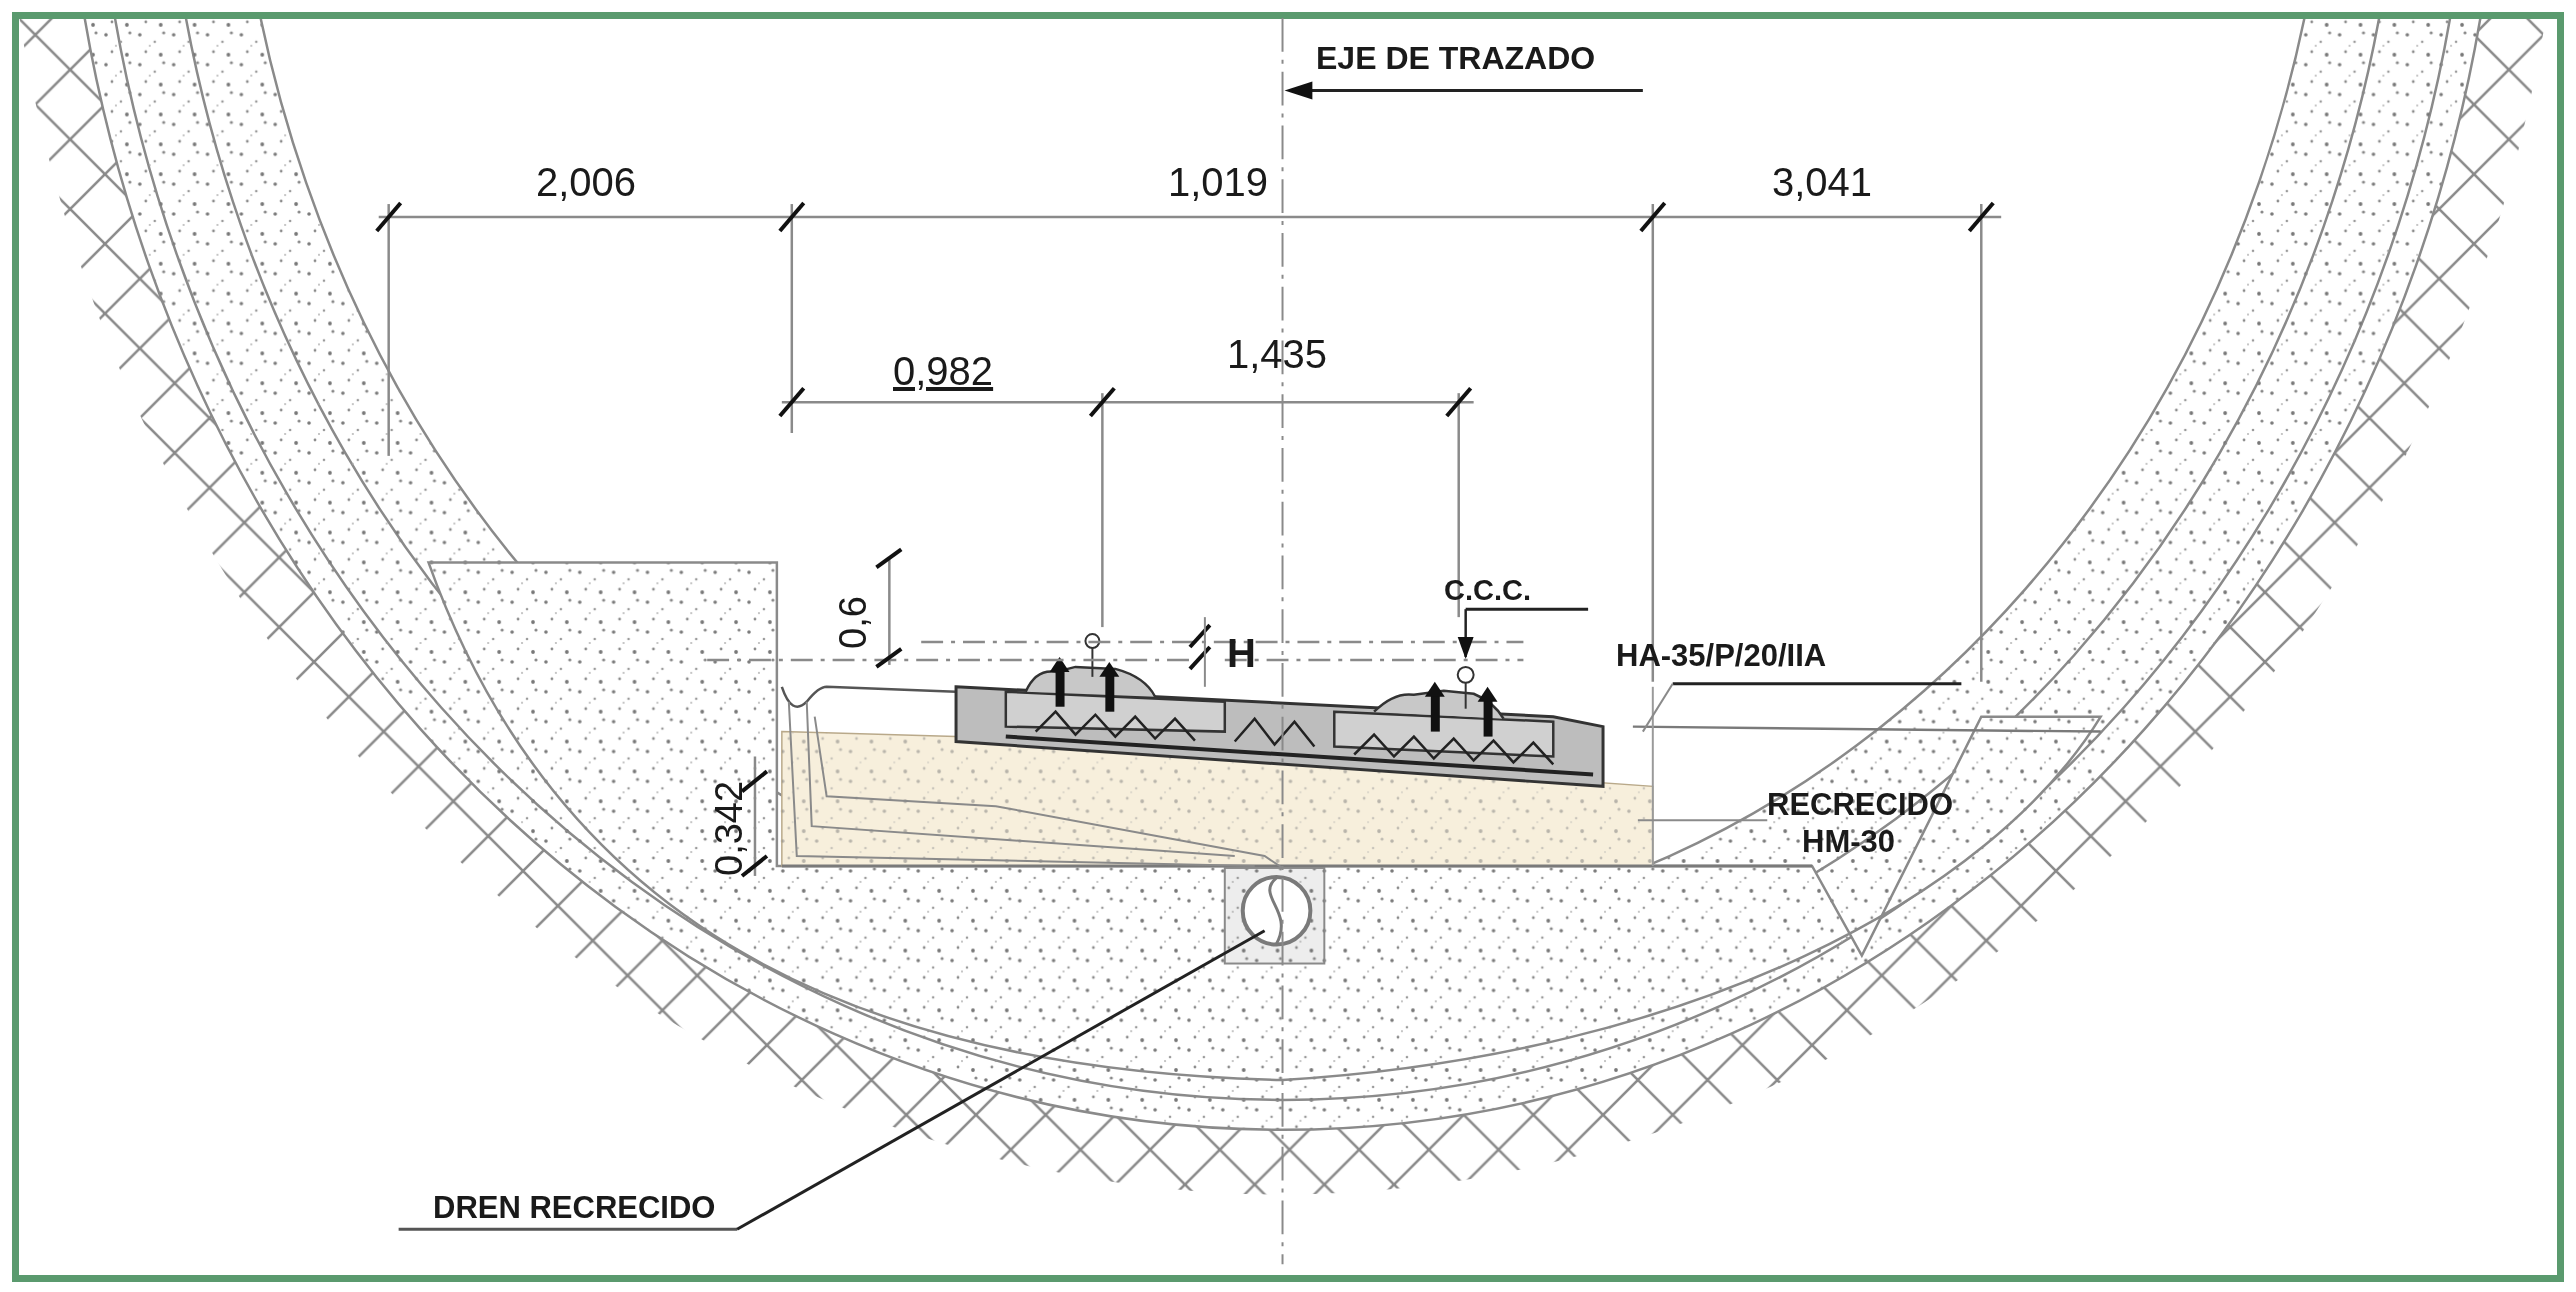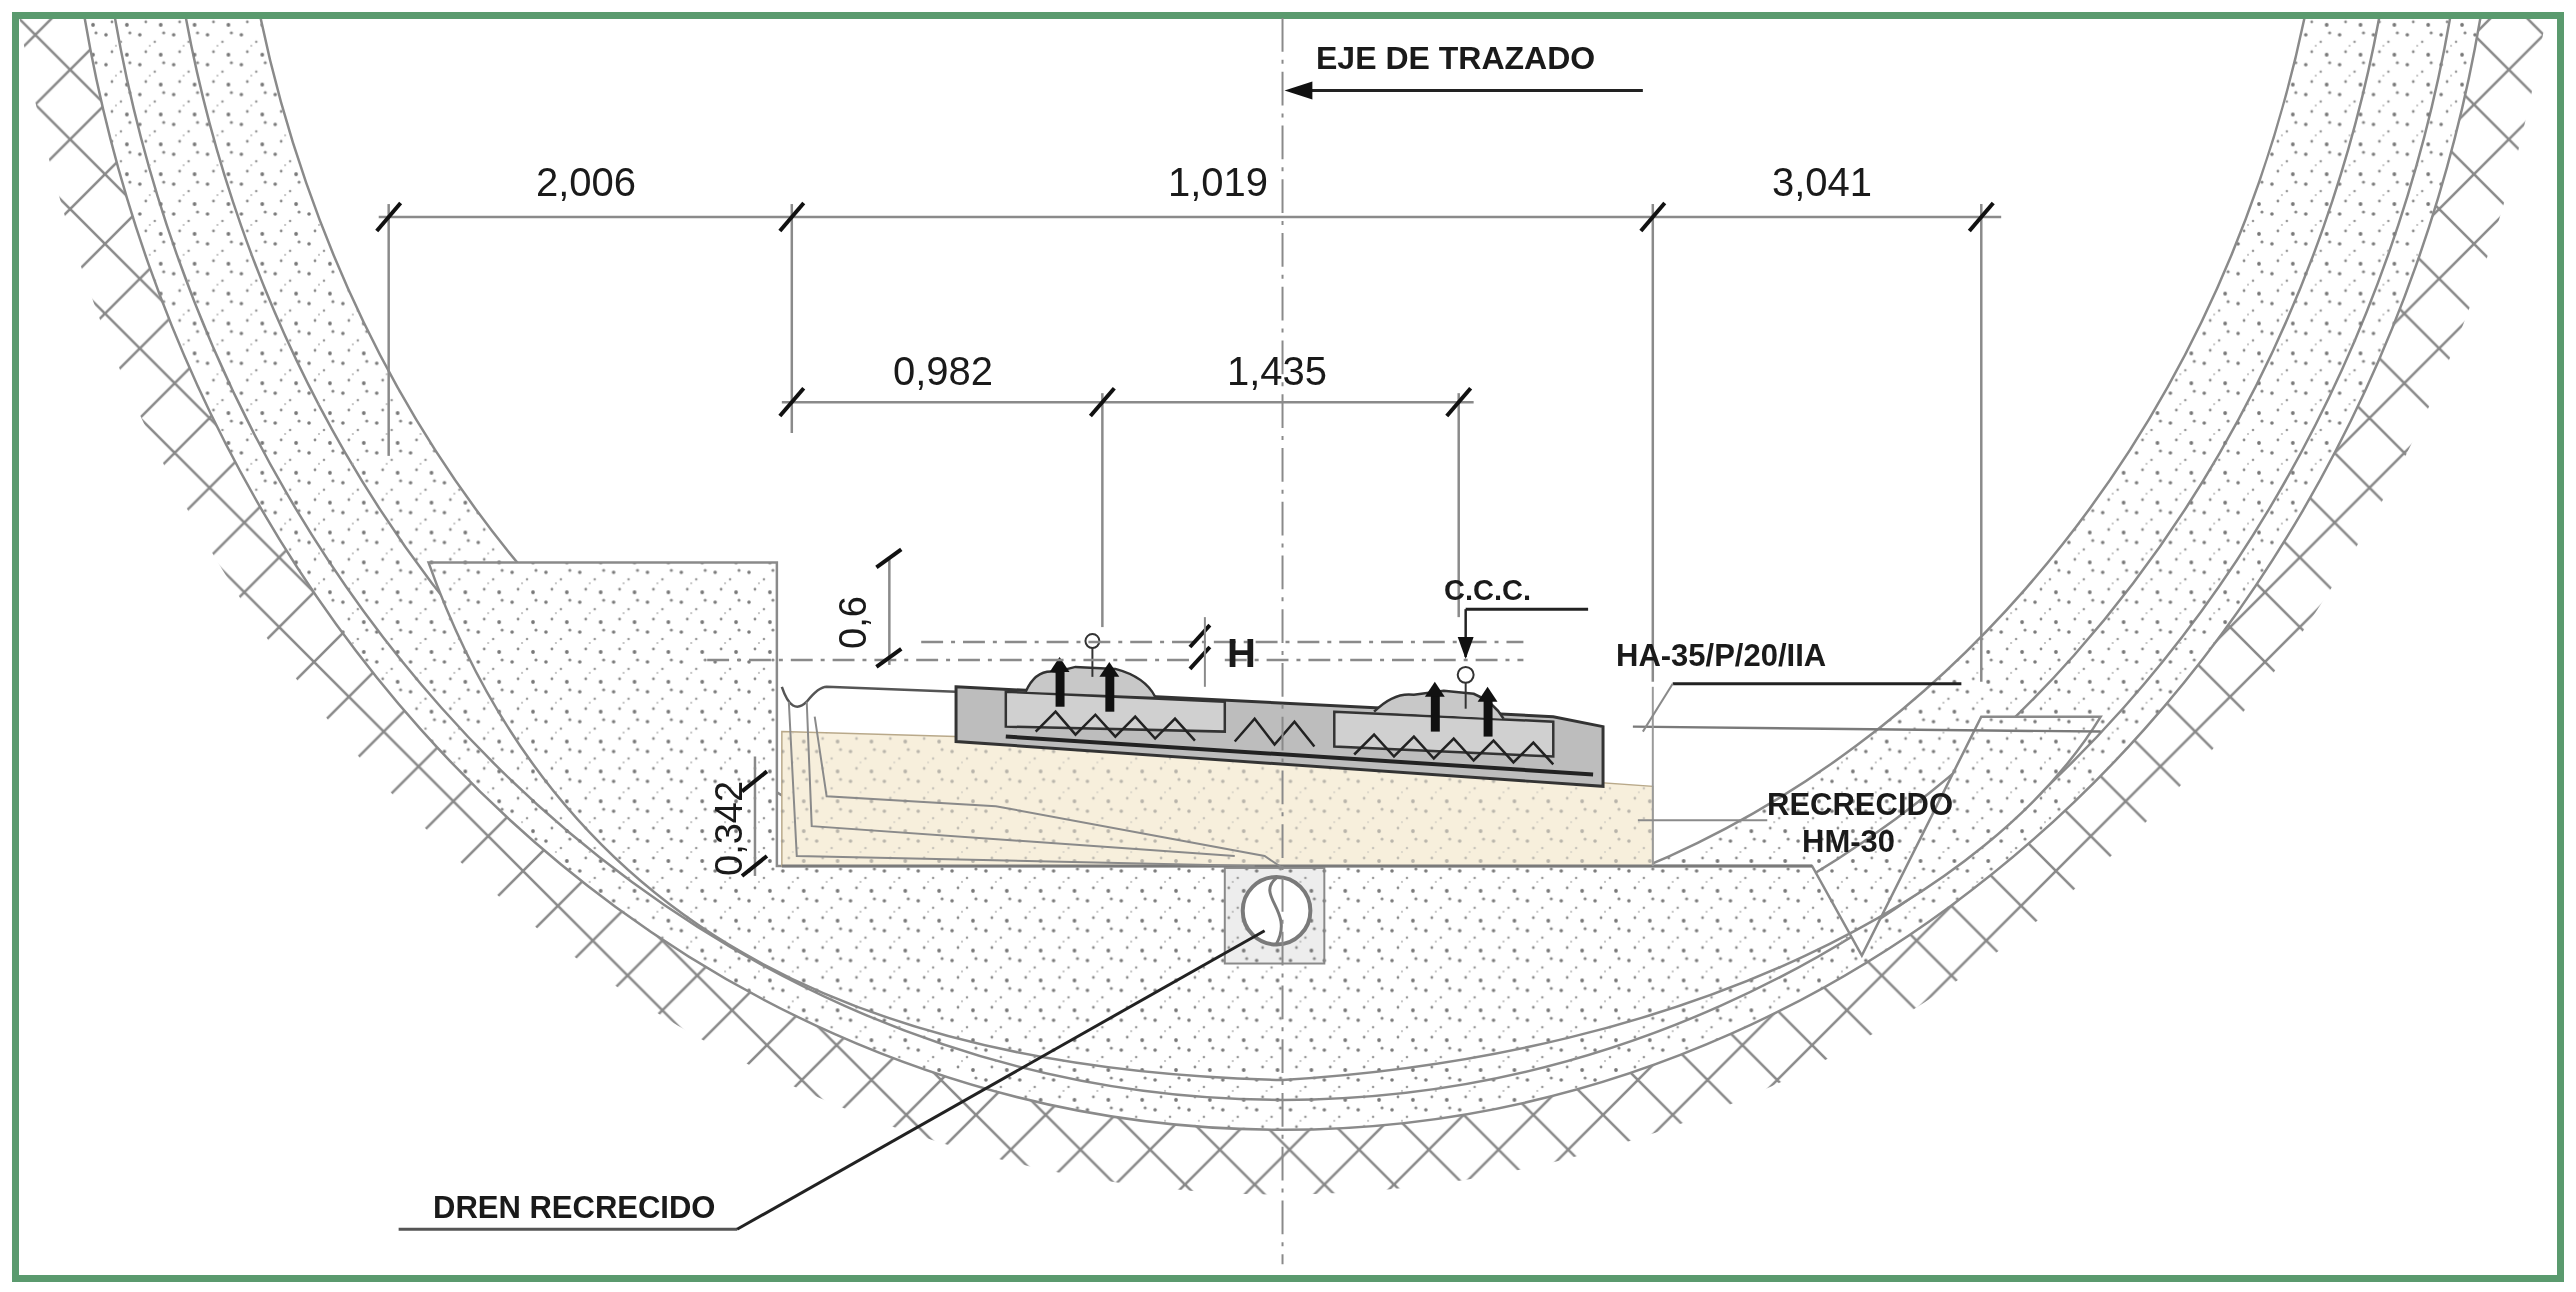--- a/index.html
+++ b/index.html
@@ -179,22 +179,22 @@
     <line x1="740" y1="1235" x2="1270" y2="935" stroke="#222" stroke-width="3"></line>
   </g>
 </svg>
 
 <div class="lbl note" style="left:1316px; top:42px; font-size:32px;">EJE  DE TRAZADO</div>
 
 <div class="lbl dim" style="left:536px; top:162px;">2,006</div>
 <div class="lbl dim" style="left:1168px; top:162px;">1,019</div>
 <div class="lbl dim" style="left:1772px; top:162px;">3,041</div>
 
-<div class="lbl dim" style="left:893px; top:351px;">0,982</div>
-<div class="lbl dim" style="left:1227px; top:351px;">1,435</div>
+<div class="lbl dim" style="left:893px; top:351px;text-decoration:underline;">0,982</div>
+<div class="lbl dim" style="left:1227px; top:334px;">1,435</div>
 
 <div class="lbl dim rot" style="left:834px; top:649px; font-size:38px;">0,6</div>
 <div class="lbl dim rot" style="left:710px; top:876px; font-size:38px;">0,342</div>
 
 <div class="lbl" style="left:1227px; top:633px; font-size:40px; font-weight:bold;">H</div>
 <div class="lbl note" style="left:1444px; top:576px; font-size:29px;">C.C.C.</div>
 
 <div class="lbl note" style="left:1616px; top:640px; font-size:31px;">HA-35/P/20/IIA</div>
 <div class="lbl note" style="left:1767px; top:789px; font-size:31px;">RECRECIDO</div>
 <div class="lbl note" style="left:1802px; top:826px; font-size:31px;">HM-30</div>

